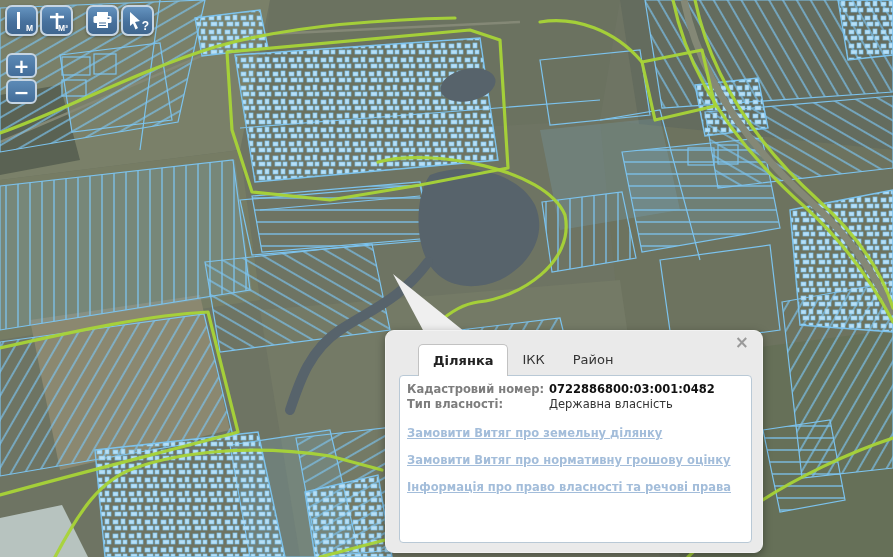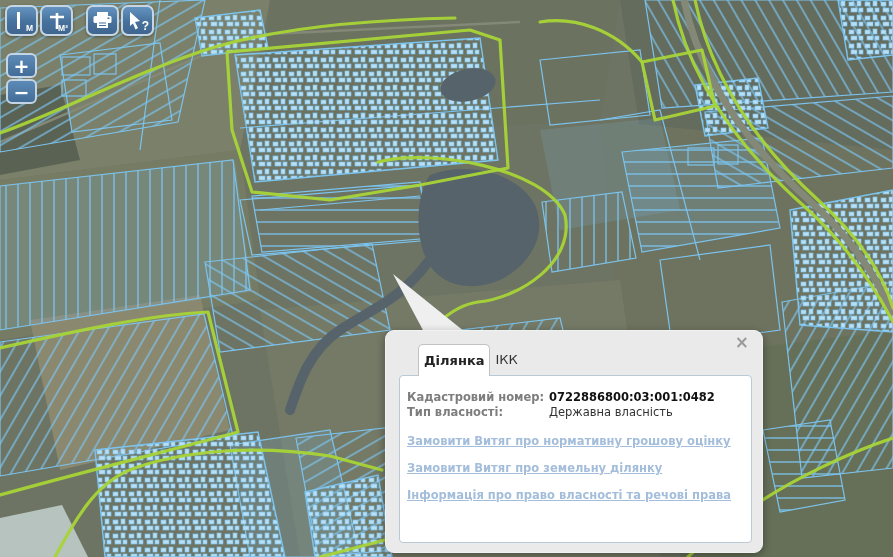--- a/index.html
+++ b/index.html
@@ -41,26 +41,26 @@
             font-family:"DejaVu Sans",sans-serif;}
 
   
   .callout{position:absolute;left:385px;top:268px;}
   .popup{position:absolute;left:385px;top:330px;width:378px;height:223px;
          background:#eaeaea;border:1px solid #f2f2f2;border-radius:9px;
          box-sizing:border-box;box-shadow:0 3px 10px rgba(0,0,0,.35);}
   .close{position:absolute;right:13px;top:3px;color:#9a9a9a;font-size:17px;
          font-weight:bold;cursor:pointer;line-height:17px;}
   .tabs{position:absolute;left:32px;top:13px;height:32px;display:flex;align-items:stretch;}
-  .tab{padding:8px 5px 0;font-size:13px;color:#333;cursor:pointer;white-space:nowrap;}
+  .tab{padding:8px 14px 0;font-size:13px;color:#333;cursor:pointer;white-space:nowrap;}
   .tab.active{background:#fff;border:1px solid #c2c2c2;border-bottom:none;
               border-radius:5px 5px 0 0;font-weight:bold;color:#222;z-index:2;}
   .panel{position:absolute;left:13px;top:44px;width:353px;height:168px;
          background:#fff;border:1px solid #b9c9d6;border-radius:4px;
-         box-sizing:border-box;padding:14px 7px;overflow:hidden;}
+         box-sizing:border-box;padding:6px 7px;overflow:hidden;}
   .row{font-size:11.5px;line-height:14.5px;color:#333;}
   .lbl{display:inline-block;width:142px;color:#7d7d7d;font-weight:bold;vertical-align:top;}
   .val{color:#333;}
   .val.strong{font-weight:bold;color:#111;}
   .plink{display:block;margin-top:12px;color:#a3bdda;font-weight:bold;
          font-size:11.5px;line-height:15px;text-decoration:underline;cursor:pointer;}
   .plink:first-of-type{margin-top:15px;}
 </style>
 </head>
 <body>
@@ -223,29 +223,30 @@
   <svg class="callout" width="90" height="64">
     <polygon points="8,6 39,64 80,64" fill="#efefef"></polygon>
   </svg>
 
   <div class="popup">
     <span class="close">×</span>
 
     <div class="tabs">
       <div class="tab active">Ділянка</div>
       <div class="tab">ІКК</div>
+      <div class="tab">Район</div>
     </div>
 
     <div class="panel">
       <div class="row">
         <span class="lbl">Кадастровий номер:</span><span class="val strong">0722886800:03:001:0482</span>
       </div>
       <div class="row">
         <span class="lbl">Тип власності:</span><span class="val">Державна власність</span>
       </div>
 
+      <a class="plink">Замовити Витяг про земельну ділянку</a>
       <a class="plink">Замовити Витяг про нормативну грошову оцінку</a>
-      <a class="plink">Замовити Витяг про земельну ділянку</a>
       <a class="plink">Інформація про право власності та речові права</a>
     </div>
   </div>
 
 </div>
 
 </body></html>

